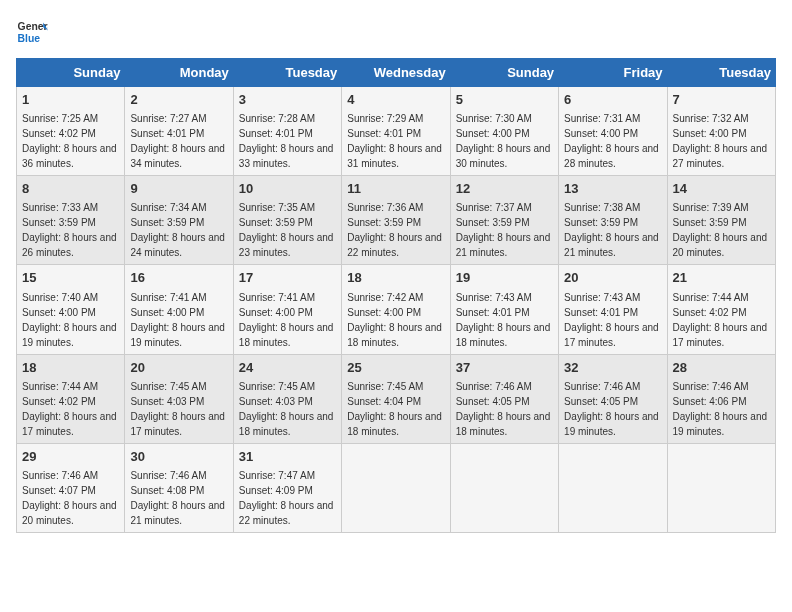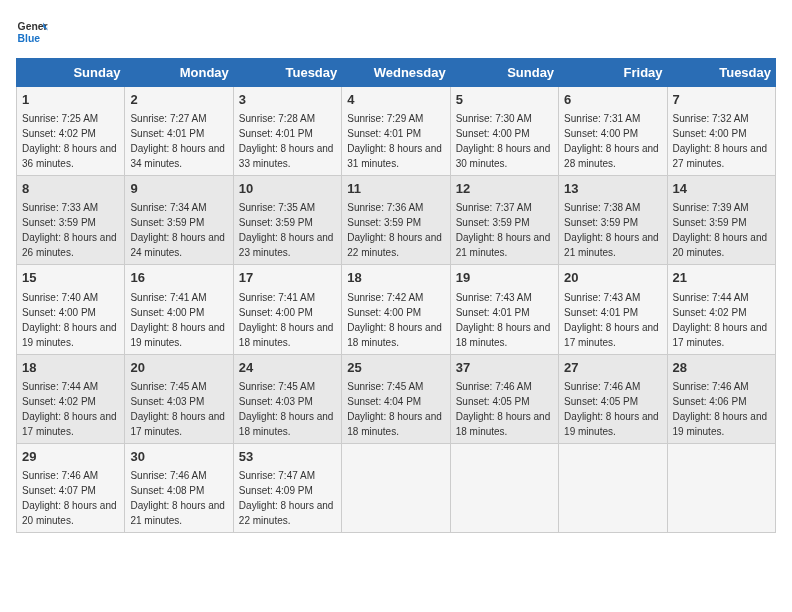--- a/index.html
+++ b/index.html
@@ -136,26 +136,26 @@
         <td><span class="day-num">19</span><span class="day-info">Sunrise: 7:43 AM<br>Sunset: 4:01 PM<br>Daylight: 8 hours and 18 minutes.</span></td>
         <td><span class="day-num">20</span><span class="day-info">Sunrise: 7:43 AM<br>Sunset: 4:01 PM<br>Daylight: 8 hours and 17 minutes.</span></td>
         <td><span class="day-num">21</span><span class="day-info">Sunrise: 7:44 AM<br>Sunset: 4:02 PM<br>Daylight: 8 hours and 17 minutes.</span></td>
       </tr>
       <tr>
         <td><span class="day-num">18</span><span class="day-info">Sunrise: 7:44 AM<br>Sunset: 4:02 PM<br>Daylight: 8 hours and 17 minutes.</span></td>
         <td><span class="day-num">20</span><span class="day-info">Sunrise: 7:45 AM<br>Sunset: 4:03 PM<br>Daylight: 8 hours and 17 minutes.</span></td>
         <td><span class="day-num">24</span><span class="day-info">Sunrise: 7:45 AM<br>Sunset: 4:03 PM<br>Daylight: 8 hours and 18 minutes.</span></td>
         <td><span class="day-num">25</span><span class="day-info">Sunrise: 7:45 AM<br>Sunset: 4:04 PM<br>Daylight: 8 hours and 18 minutes.</span></td>
         <td><span class="day-num">37</span><span class="day-info">Sunrise: 7:46 AM<br>Sunset: 4:05 PM<br>Daylight: 8 hours and 18 minutes.</span></td>
-        <td><span class="day-num">27</span><span class="day-info">Sunrise: 7:46 AM<br>Sunset: 4:05 PM<br>Daylight: 8 hours and 19 minutes.</span></td>
+        <td><span class="day-num">32</span><span class="day-info">Sunrise: 7:46 AM<br>Sunset: 4:05 PM<br>Daylight: 8 hours and 19 minutes.</span></td>
         <td><span class="day-num">28</span><span class="day-info">Sunrise: 7:46 AM<br>Sunset: 4:06 PM<br>Daylight: 8 hours and 19 minutes.</span></td>
       </tr>
       <tr>
         <td><span class="day-num">29</span><span class="day-info">Sunrise: 7:46 AM<br>Sunset: 4:07 PM<br>Daylight: 8 hours and 20 minutes.</span></td>
         <td><span class="day-num">30</span><span class="day-info">Sunrise: 7:46 AM<br>Sunset: 4:08 PM<br>Daylight: 8 hours and 21 minutes.</span></td>
-        <td><span class="day-num">53</span><span class="day-info">Sunrise: 7:47 AM<br>Sunset: 4:09 PM<br>Daylight: 8 hours and 22 minutes.</span></td>
+        <td><span class="day-num">31</span><span class="day-info">Sunrise: 7:47 AM<br>Sunset: 4:09 PM<br>Daylight: 8 hours and 22 minutes.</span></td>
         <td class="empty"></td>
         <td class="empty"></td>
         <td class="empty"></td>
         <td class="empty"></td>
       </tr>
     </tbody>
 </table>
 
 </body></html>

